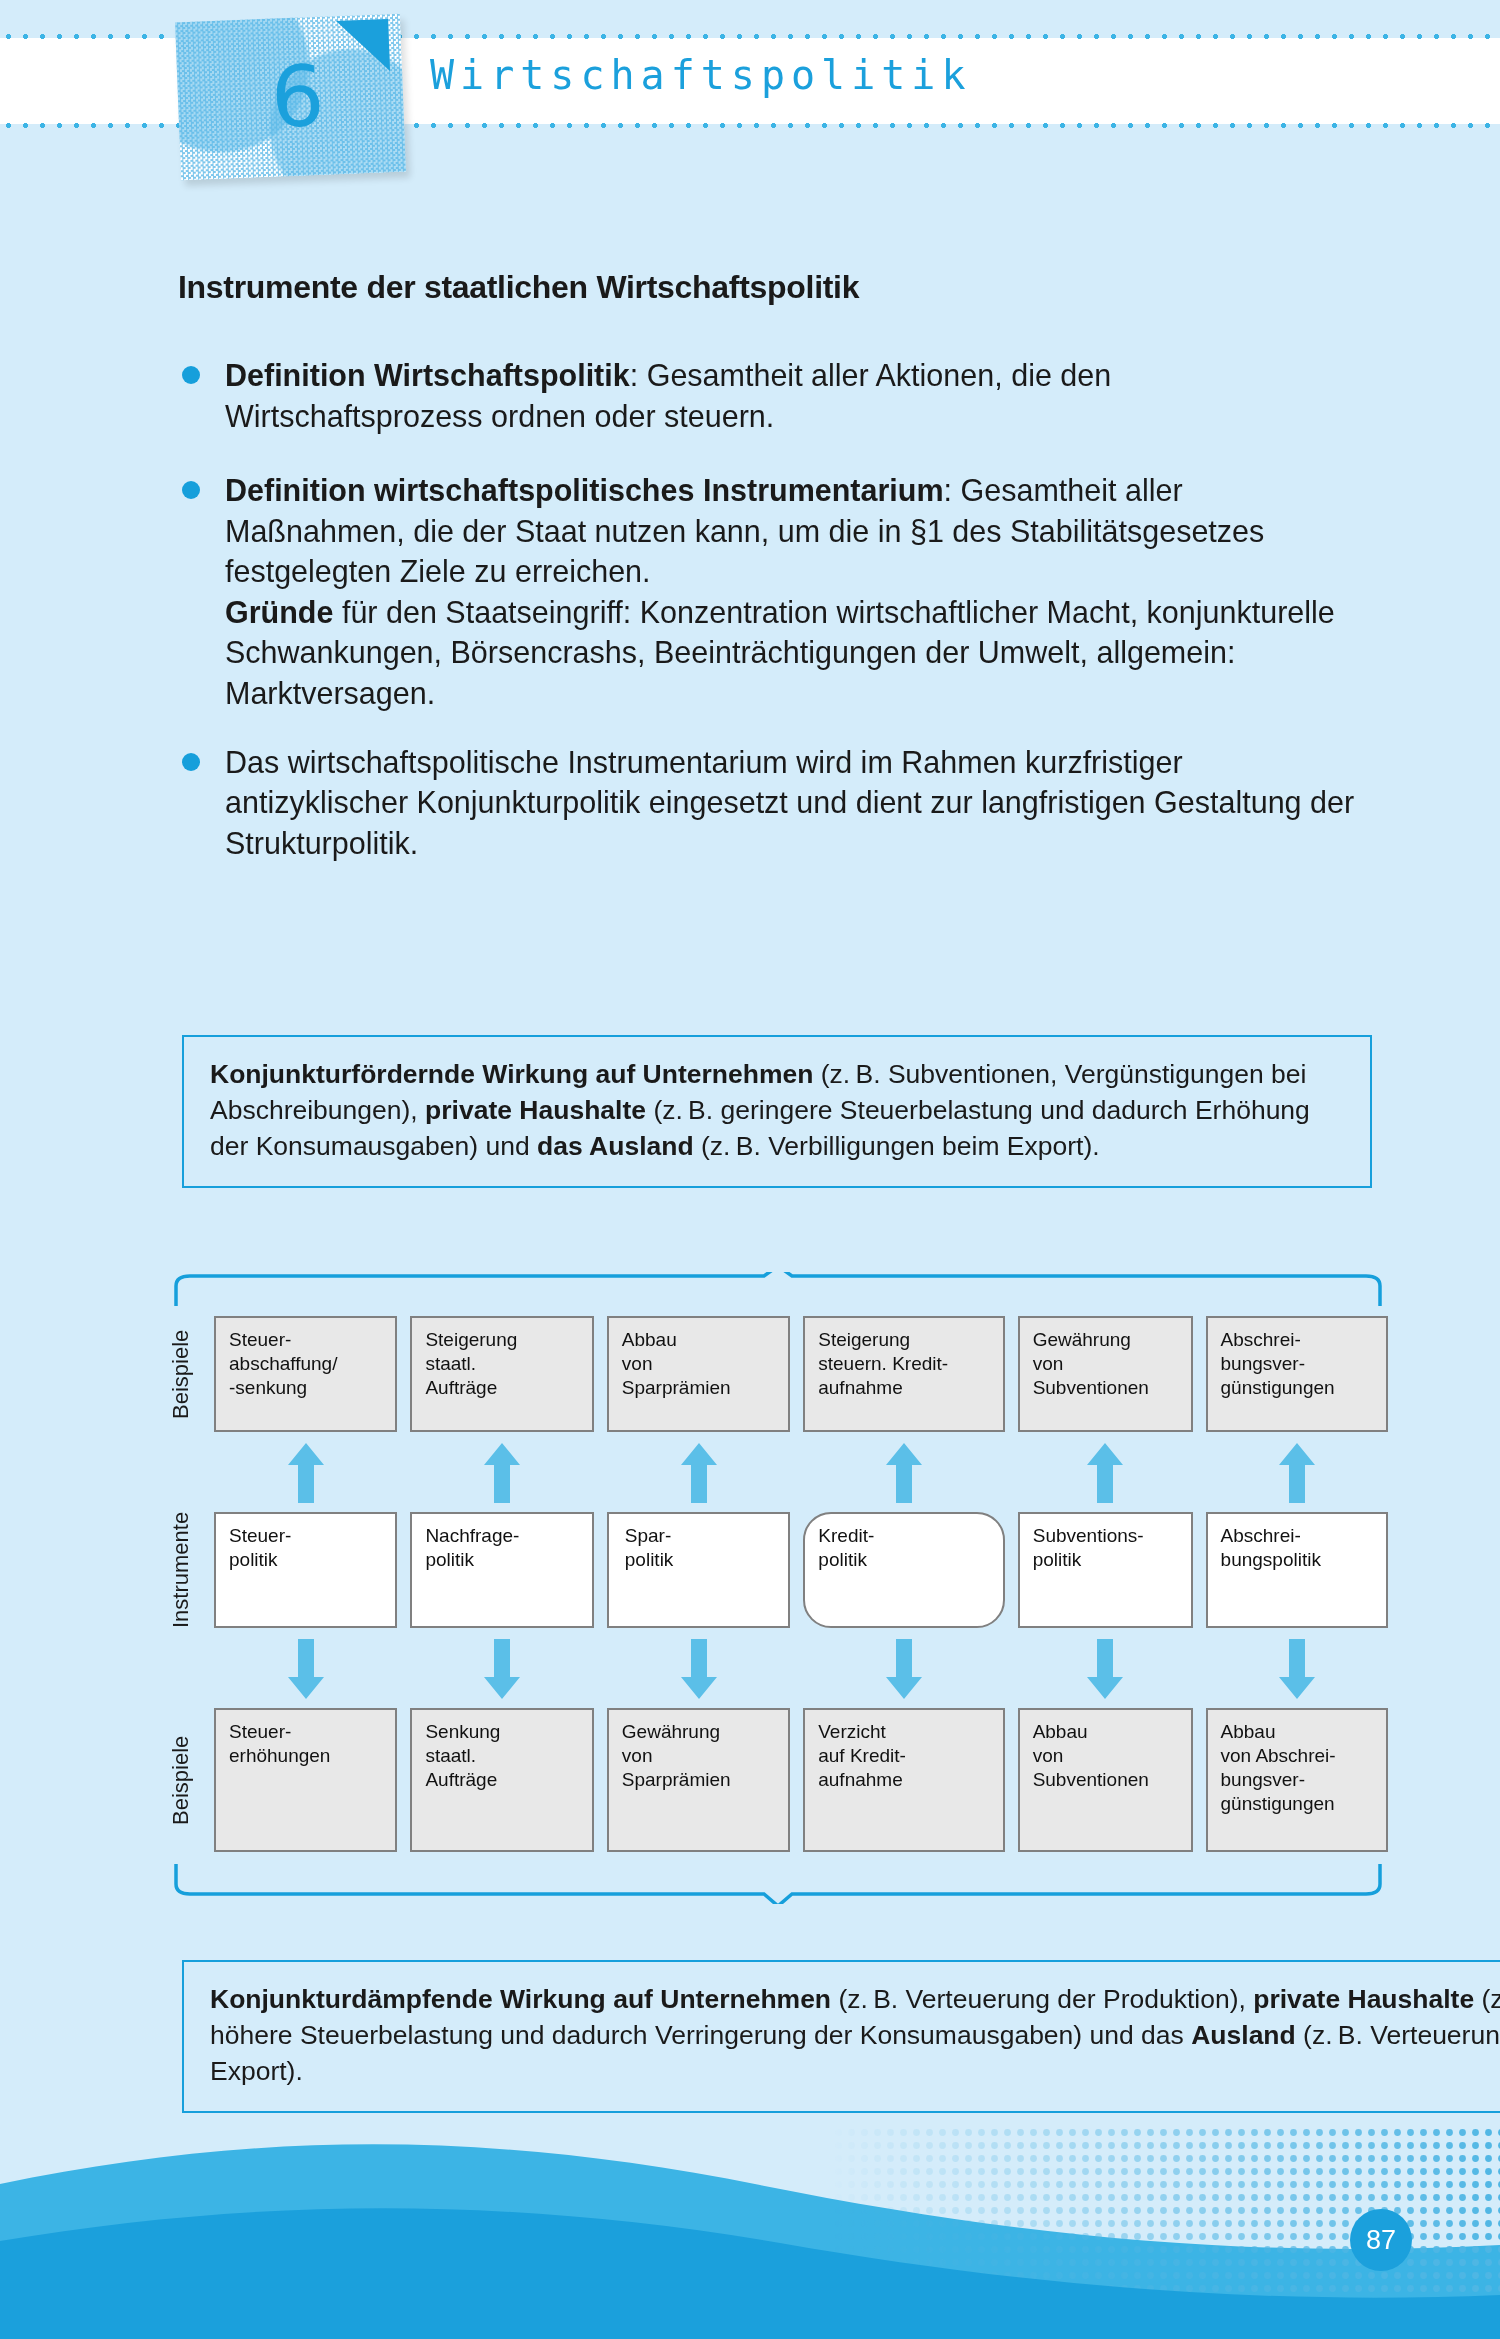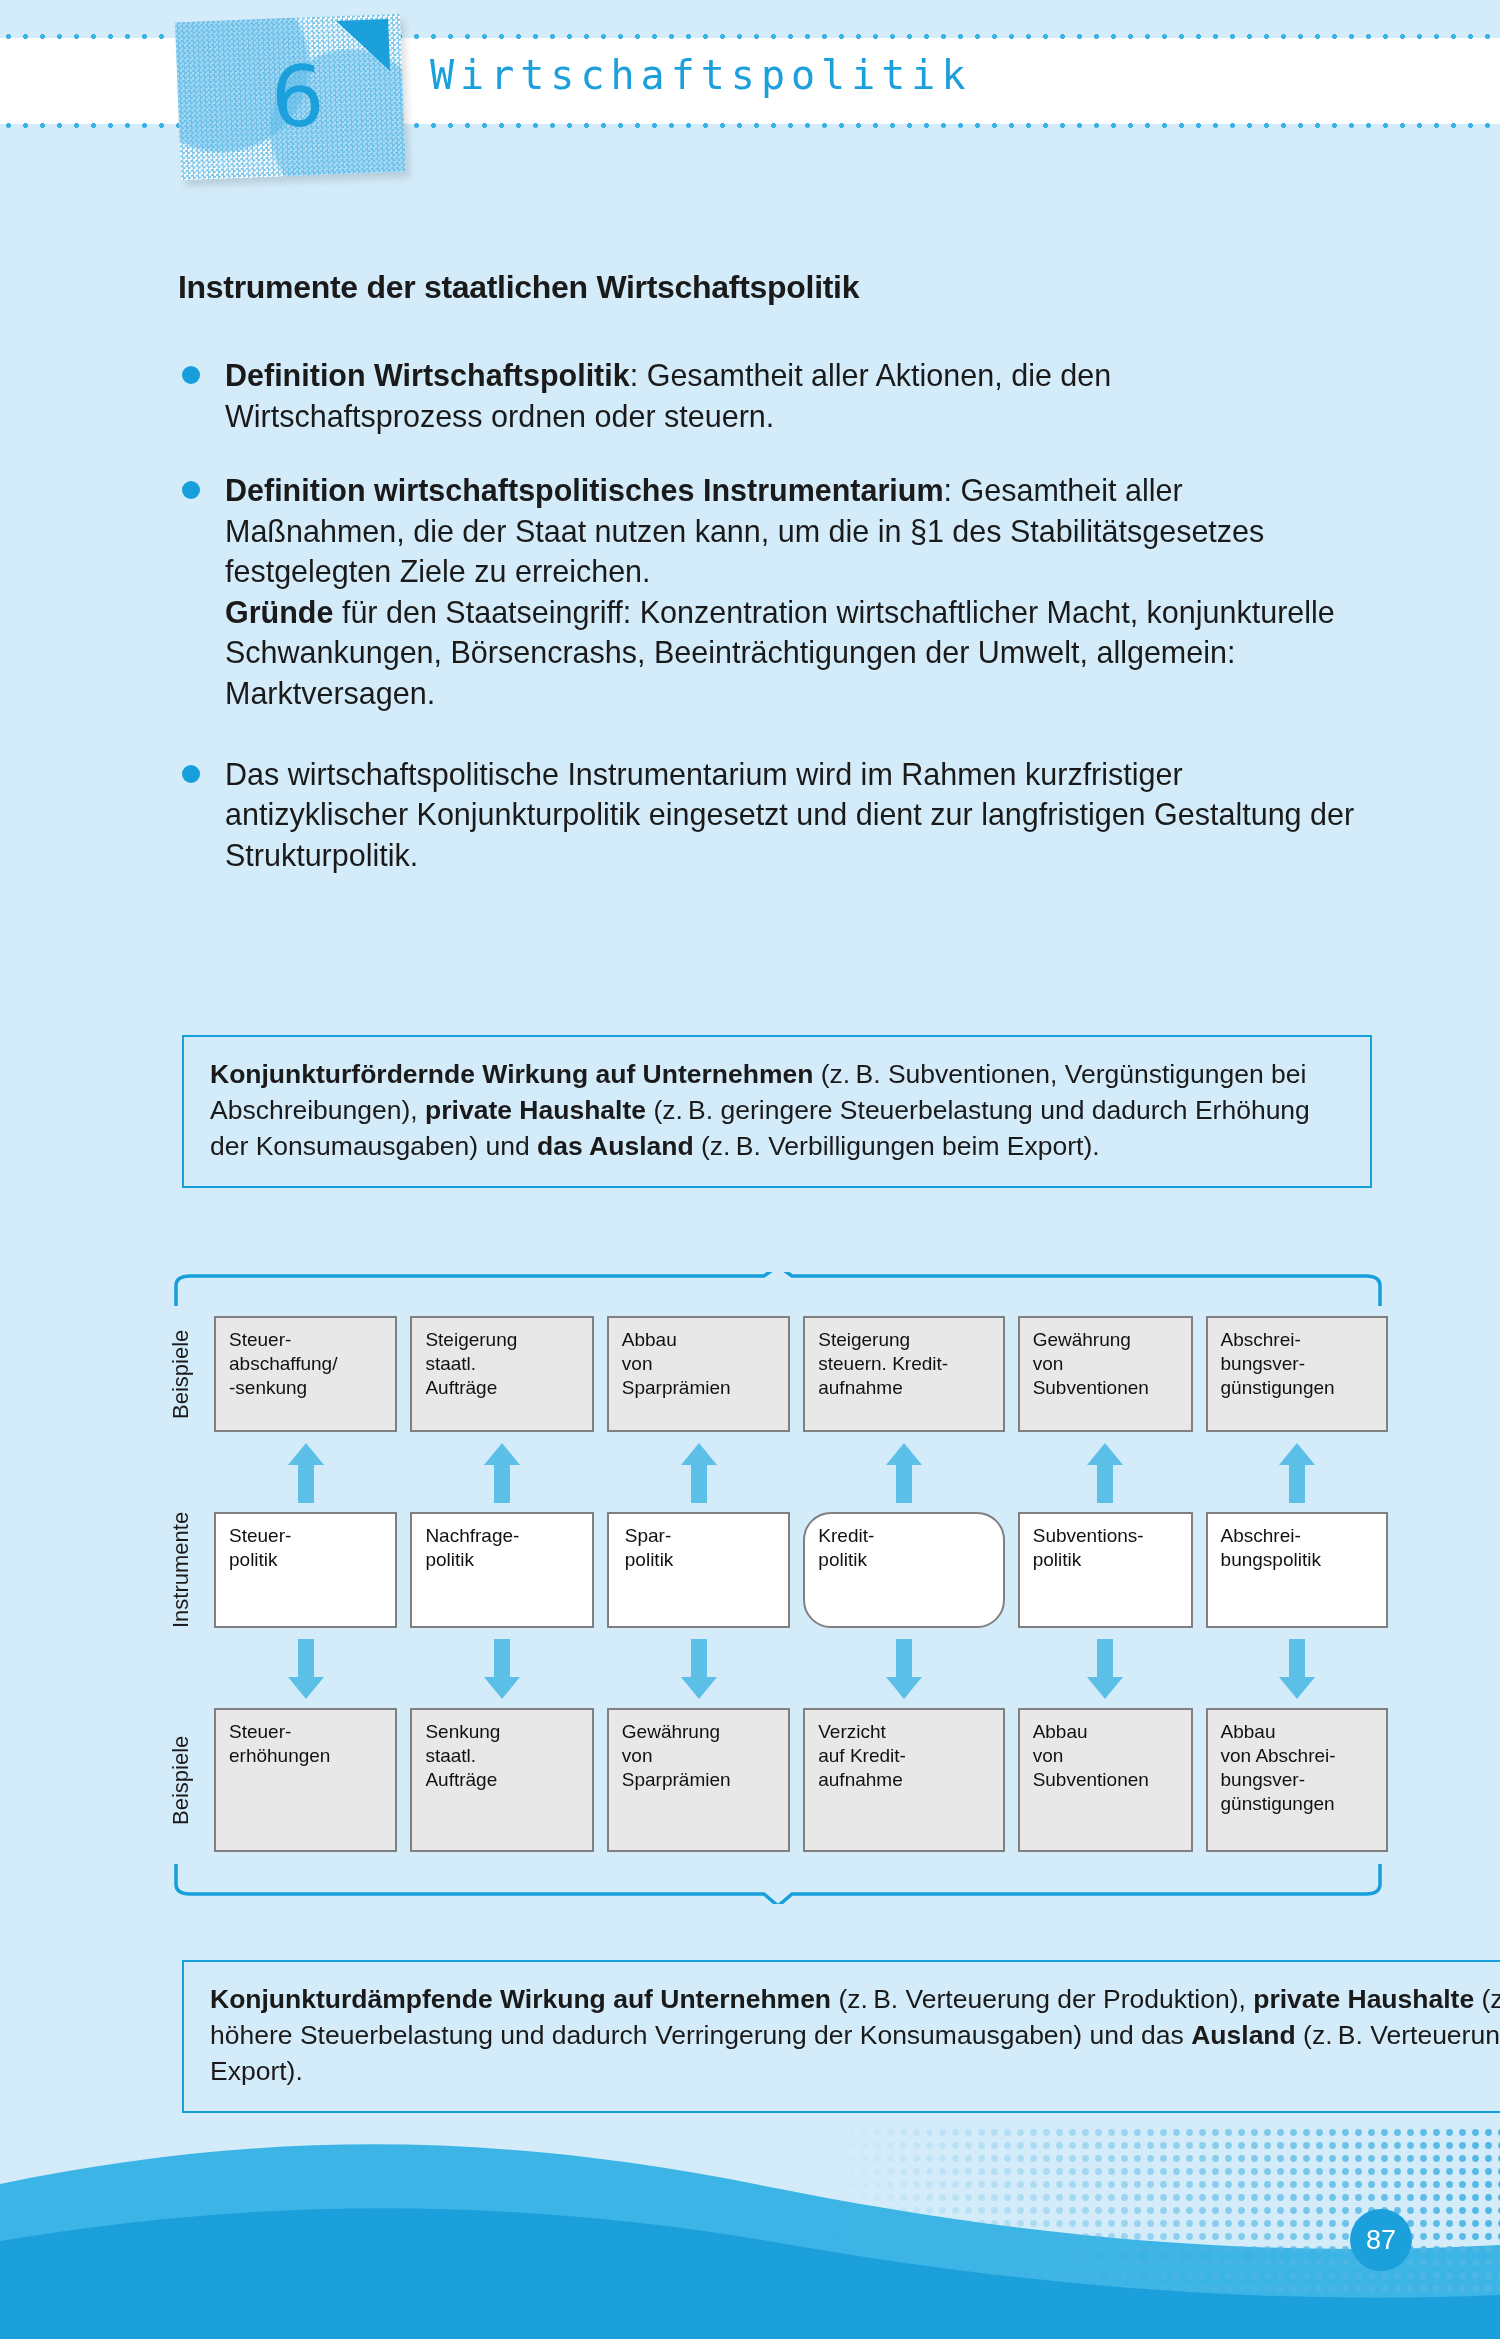--- a/index.html
+++ b/index.html
@@ -139,21 +139,21 @@
 
 <h1 class="page-title">Instrumente der staatlichen Wirtschaftspolitik</h1>
 
 <div class="bullets">
 
   <div class="bullet">
     <span class="dot"></span>
     <b>Definition Wirtschaftspolitik</b><span>: Gesamtheit aller Aktionen, die den Wirtschaftsprozess ordnen oder steuern.</span>
   </div>
 
-  <div class="bullet" style="margin-bottom:40px;">
+  <div class="bullet" style="margin-bottom:28px;">
     <span class="dot"></span>
     <b>Definition wirtschaftspolitisches Instrumentarium</b><span>: Gesamtheit aller Maßnahmen, die der Staat nutzen kann, um die in §1 des Stabilitätsgesetzes festgelegten Ziele zu erreichen.</span><br>
     <b>Gründe</b><span> für den Staatseingriff: Konzentration wirtschaftlicher Macht, konjunkturelle Schwankungen, Börsencrashs, Beeinträchtigungen der Umwelt, allgemein: Marktversagen.</span>
   </div>
 
   <div class="bullet">
     <span class="dot"></span>
     <span>Das wirtschaftspolitische Instrumentarium wird im Rahmen kurzfristiger antizyklischer Konjunkturpolitik eingesetzt und dient zur langfristigen Gestaltung der Strukturpolitik.</span>
   </div>
 

